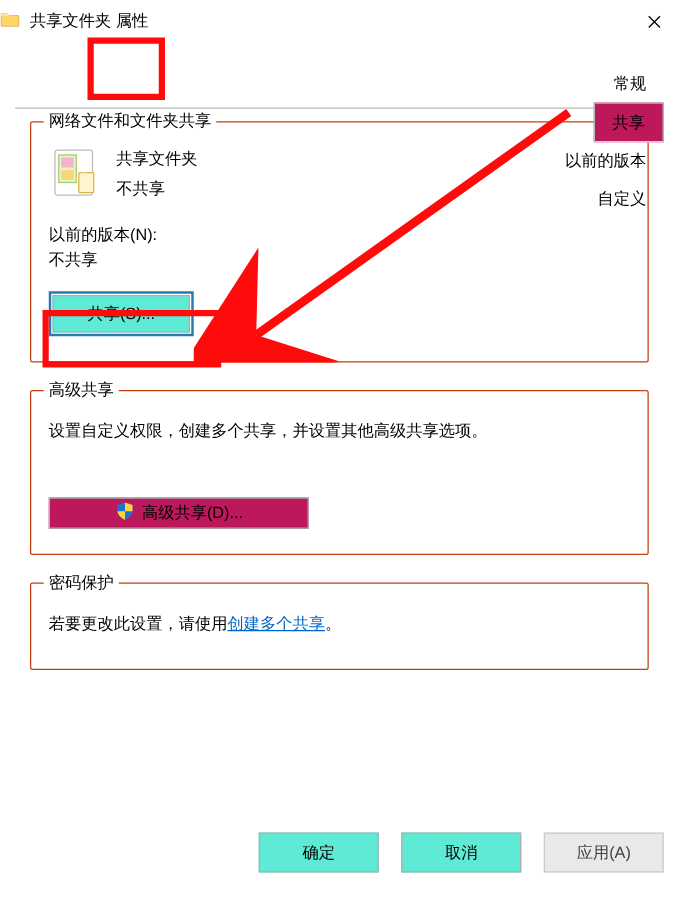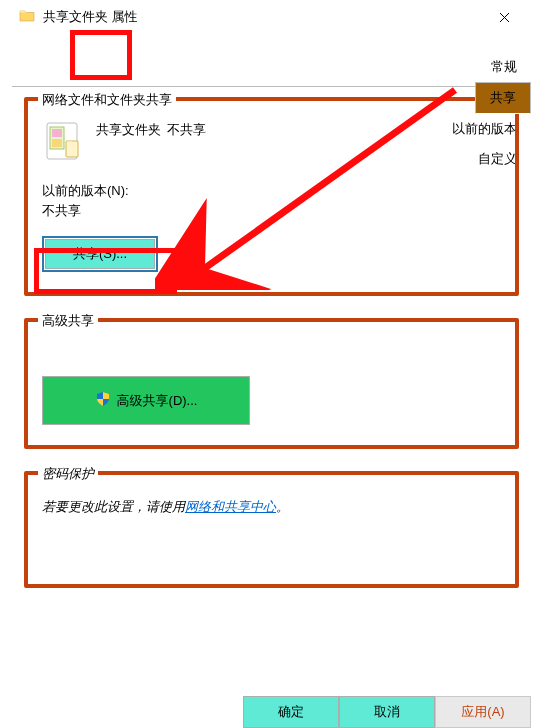--- a/index.html
+++ b/index.html
@@ -1,59 +1,59 @@
 <!DOCTYPE html>
 <html><head>
 <meta charset="utf-8">
 <style>
 * { box-sizing: border-box; font-family: "Microsoft YaHei", "Segoe UI", sans-serif; }
 body { margin: 0; background: #fff; width: 543px; height: 728px; position: relative; font-size: 13px; }
 
 
-.titlebar { display: flex; align-items: center; height: 34px; padding: 0 19px; }
+.titlebar { display: flex; align-items: center; height: 34px; padding: 0 0; }
 .titlebar .folder-icon { width: 16px; height: 16px; margin-right: 8px; }
 .titlebar .title { flex: 1; color: #000; font-size: 13px; }
 .titlebar .close { width: 40px; height: 28px; display: flex; align-items: center; justify-content: center; cursor: pointer; }
 .titlebar .close svg { width: 11px; height: 11px; }
 
 
 .tabs { display: flex; padding: 0 12px; height: 35px; align-items: flex-end; position: relative; margin-top: 18px; flex-direction: column; }
 .tab { padding: 6px 14px 6px; font-size: 13px; color: #000; cursor: pointer; position: relative; }
-.tab.active { border: 1px solid #bcbcbc; border-bottom: 1px solid #fff; background: #a16207; z-index: 2; text-align: right; }
+.tab.active { border: 1px solid #bcbcbc; border-bottom: 1px solid #fff; background: #be185d; z-index: 2; text-align: right; }
 .tabline { position: absolute; bottom: 0; left: 12px; right: 12px; border-bottom: 1px solid #bcbcbc; }
 
 
 .panel { margin: 8px 24px 0; }
 
 
-.group { border: 4px solid #c2410c; border-radius: 2px; padding: 14px 14px 20px 14px; margin-top: 22px; position: relative; }
+.group { border: 1px solid #c2410c; border-radius: 2px; padding: 14px 14px 20px 14px; margin-top: 22px; position: relative; }
 .group .legend { position: absolute; top: -10px; left: 10px; background: #fff; padding: 0 4px; font-size: 13px; }
 
 .file-row { display: flex; align-items: flex-start; gap: 14px; margin: 6px 0 16px 2px; }
 .file-icon { width: 38px; height: 42px; }
-.file-labels { display: flex; flex-direction: row; gap: 6px; }
+.file-labels { display: flex; flex-direction: column; gap: 6px; }
 .path-label { margin-bottom: 2px; }
 .path-value { margin-bottom: 16px; }
 
 .btn { border: 1px solid #adadad; background: #5eead4; padding: 5px 14px; font-size: 13px; cursor: pointer; min-width: 110px; text-align: center; }
 .share-btn-wrap { display: inline-block; border: 2px solid #2a7ab0; padding: 1px; }
 .share-btn-wrap .btn { min-width: 110px; }
 
 .desc { margin: 6px 0 0 0; line-height: 1.9; }
 
 .shield-btn-wrap { display: flex; justify-content: flex-start; margin-top: 40px; }
-.shield-btn { border: 1px solid #adadad; background: #22c55e; width: 208px; padding: 14px 0; font-size: 13px; cursor: pointer; display: flex; align-items: center; justify-content: center; gap: 6px; }
+.shield-btn { border: 1px solid #adadad; background: #be185d; width: 208px; padding: 2px 0; font-size: 13px; cursor: pointer; display: flex; align-items: center; justify-content: center; gap: 6px; }
 .shield-icon { width: 16px; height: 16px; }
 
 .link { color: #0066cc; text-decoration: underline; cursor: pointer; }
 
 
-.footer { position: absolute; bottom: 0; right: 12px; display: flex; gap: 0; }
+.footer { position: absolute; bottom: 30px; right: 12px; display: flex; gap: 18px; }
 .footer .btn { min-width: 96px; padding: 6px 0; }
-.footer .btn.disabled { color: #c2410c; background: #e9e9e9; border-color: #c9c9c9; cursor: default; }
+.footer .btn.disabled { color: #404040; background: #e9e9e9; border-color: #c9c9c9; cursor: default; }
 
 
 .redbox { position: absolute; border: 5px solid #ff0b0b; pointer-events: none; }
 #red1 { top: 30px; left: 70px; width: 62px; height: 50px; }
 #red2 { top: 248px; left: 34px; width: 143px; height: 46px; }
 
 .arrow-svg { position: absolute; top: 70px; left: 155px; width: 320px; height: 220px; pointer-events: none; }
 </style>
 </head>
 <body>
@@ -106,38 +106,39 @@
     <div class="path-label">以前的版本(N):</div>
     <div class="path-value">不共享</div>
 
     <span class="share-btn-wrap">
       <button class="btn">共享(S)...</button>
     </span>
   </div>
 
   <div class="group">
     <div class="legend">高级共享</div>
+    <p class="desc">设置自定义权限，创建多个共享，并设置其他高级共享选项。</p>
     <div class="shield-btn-wrap">
       <button class="shield-btn">
         <span>
           <svg class="shield-icon" viewBox="0 0 16 16">
             <path d="M8 1 L14 3 V8 C14 12 8 15 8 15 C8 15 2 12 2 8 V3 Z" fill="#1e73d2"></path>
             <path d="M8 1 L14 3 V8 H8 Z" fill="#ffd23b"></path>
             <path d="M8 8 H2 V8 C2 12 8 15 8 15 Z" fill="#ffd23b"></path>
           </svg>
         </span>
         <span>高级共享(D)...</span>
       </button>
     </div>
   </div>
 
-  <div class="group" style="padding-bottom:64px;font-style:italic;">
+  <div class="group" style="padding-bottom:24px;">
     <div class="legend">密码保护</div>
     <p class="desc">
-      <span>若要更改此设置，请使用</span><a class="link">网络和共享中心</a><span>。</span>
+      <span>若要更改此设置，请使用</span><a class="link">创建多个共享</a><span>。</span>
     </p>
   </div>
 
 </div>
 
 <div class="footer">
   <button class="btn">确定</button>
   <button class="btn">取消</button>
   <button class="btn disabled">应用(A)</button>
 </div>

